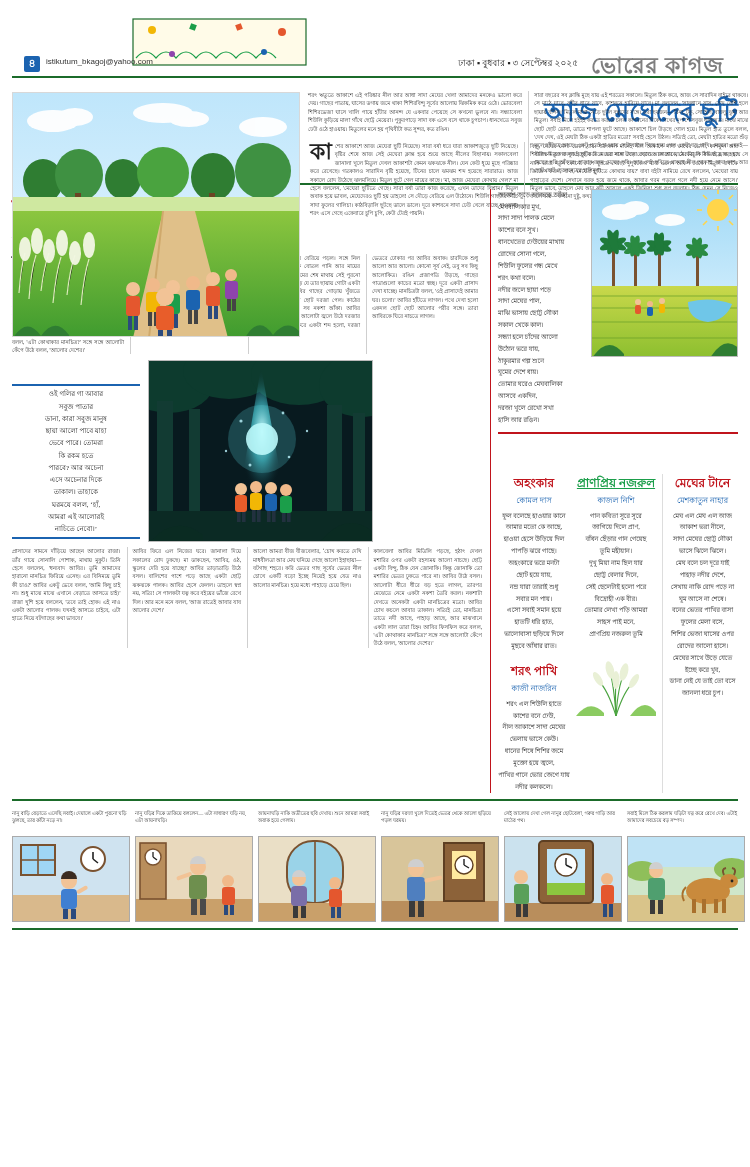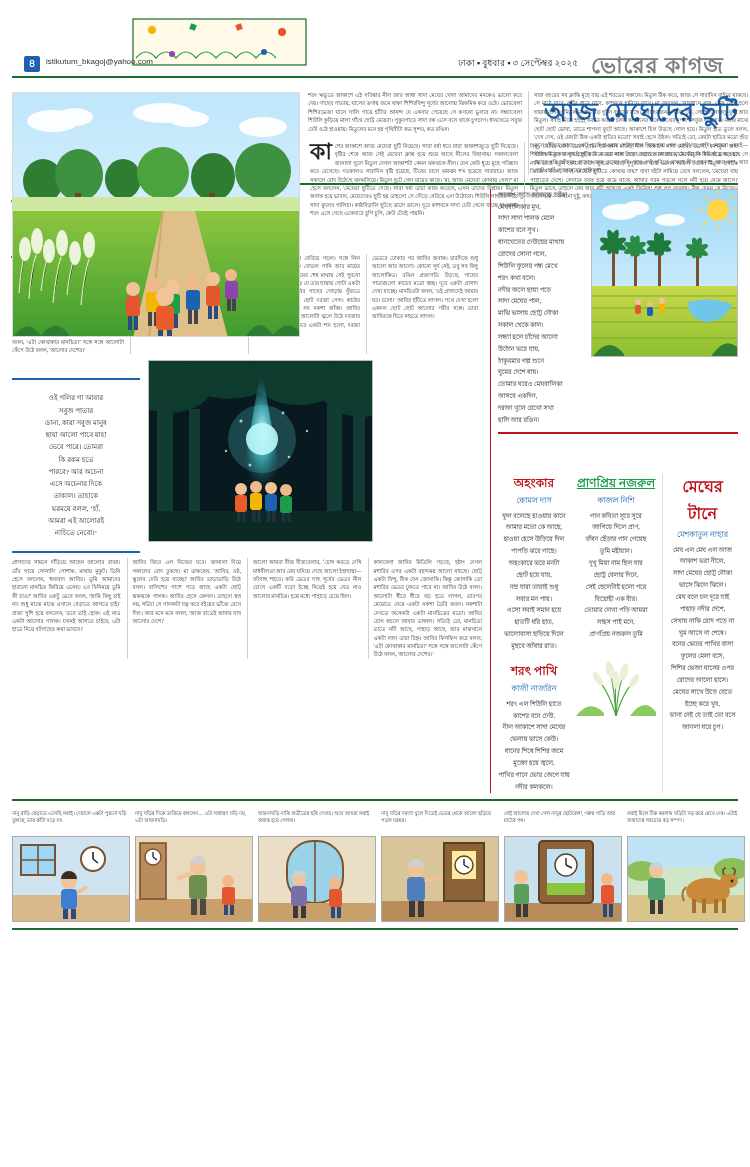--- a/index.html
+++ b/index.html
@@ -69,21 +69,21 @@
   
   .sec2 { display:flex; gap:8px; }
   .sec2-left { width:470px; }
   .sec2-right { width:248px; border-left:1px solid #c0141c; padding-left:7px; }
   .story2-title { font-size:25px; color:#c0141c; font-weight:bold; }
   .story2-author { font-size:10px; color:#333; margin:1px 0 4px; }
   .story2-cols { display:flex; gap:6px; }
   .story2-cols .c { width:112px; }
   .poem-box {
     border-top:2px solid #1b63b0; border-bottom:2px solid #1b63b0;
-    padding:12px 4px; margin-top:18px;
+    padding:2px 4px; margin-top:24px;
   }
   .poem-line { font-size:7px; line-height:1.75; color:#222; text-align:center; }
   .art-forest {
     width:225px; height:182px; border:1px solid #bbb; position:relative;
     overflow:hidden; background:#07141a;
   }
   .art-village {
     width:233px; height:170px; border:1px solid #bbb; position:relative;
     overflow:hidden; background:#bfe9fb;
   }
@@ -587,21 +587,21 @@
               </g>
               <g fill="#6fbf3a" opacity=".8">
                 <path d="M0 70 q14 -18 28 -3 L28 70 Z"></path>
                   <path d="M54 70 q14 -20 26 -4 L80 70 Z"></path>
               </g>
             </svg>
           </div>
         </div>
 
         <div style="width:78px;border-left:1px solid #ddd;padding-left:4px;">
-          <div class="poem-title bn" style="font-size:16px;">মেঘের টানে</div>
+          <div class="poem-title bn" style="font-size:12px;">মেঘের টানে</div>
           <div class="poem-author bn" style="font-size:8px;">মেশকাতুন নাহার</div>
           <div class="poem-body bn" style="text-align:center;">মেঘ এল মেঘ এল আজ</div>
           <div class="poem-body bn" style="text-align:center;">আকাশ ভরা নীলে,</div>
           <div class="poem-body bn" style="text-align:center;">সাদা মেঘের ছোট্ট নৌকা</div>
           <div class="poem-body bn" style="text-align:center;">ভাসে ঝিলে ঝিলে।</div>
           <div class="poem-body bn" style="text-align:center;">মেঘ বলে চল দূরে যাই</div>
           <div class="poem-body bn" style="text-align:center;">পাহাড় নদীর দেশে,</div>
           <div class="poem-body bn" style="text-align:center;">সেথায় নাকি রোদ পড়ে না</div>
           <div class="poem-body bn" style="text-align:center;">ঘুম আসে না শেষে।</div>
           <div class="poem-body bn" style="text-align:center;">বনের ভেতর পাখির বাসা</div>

